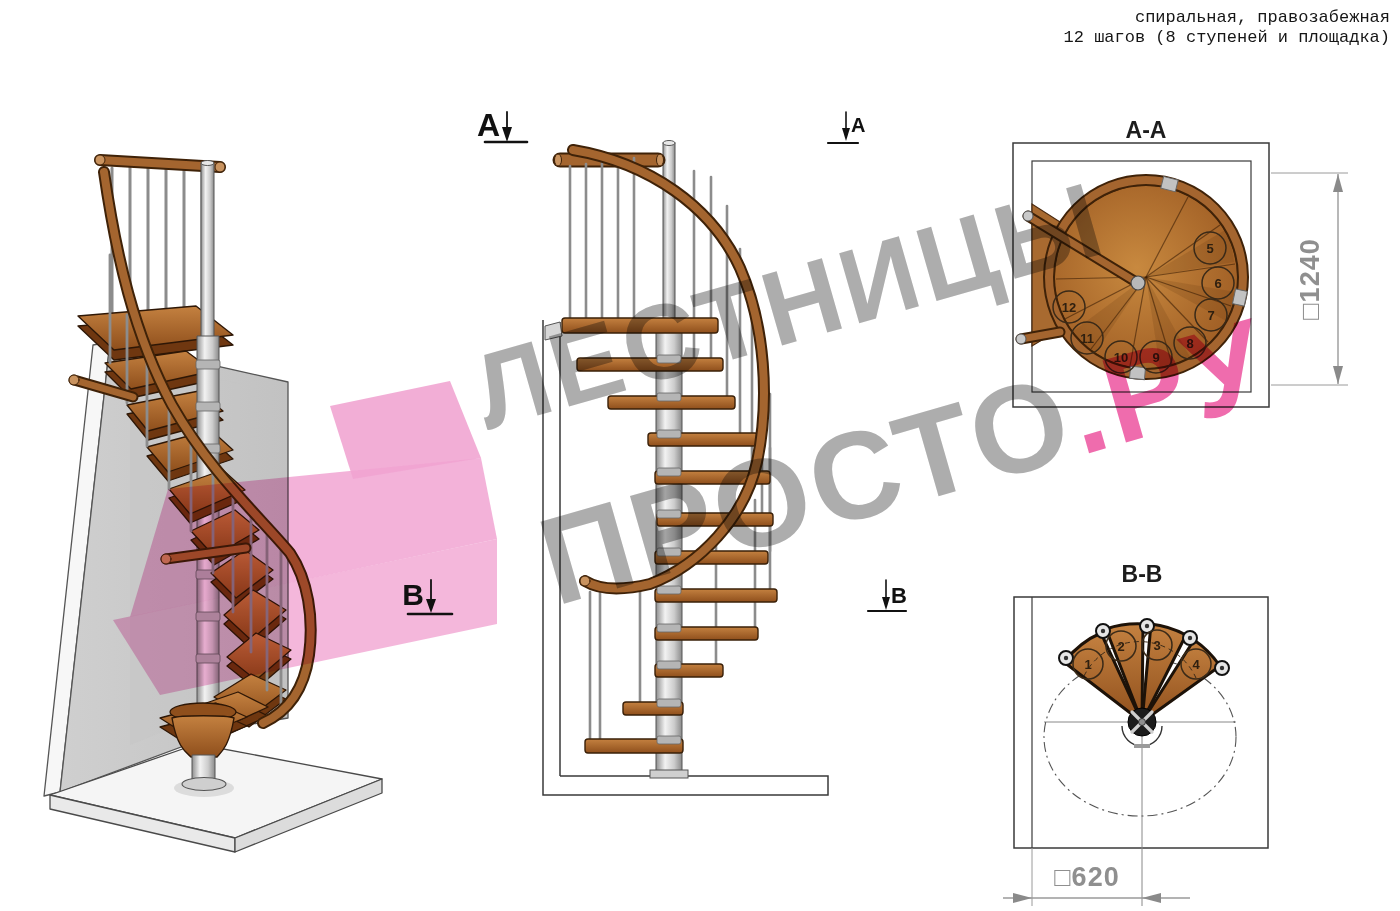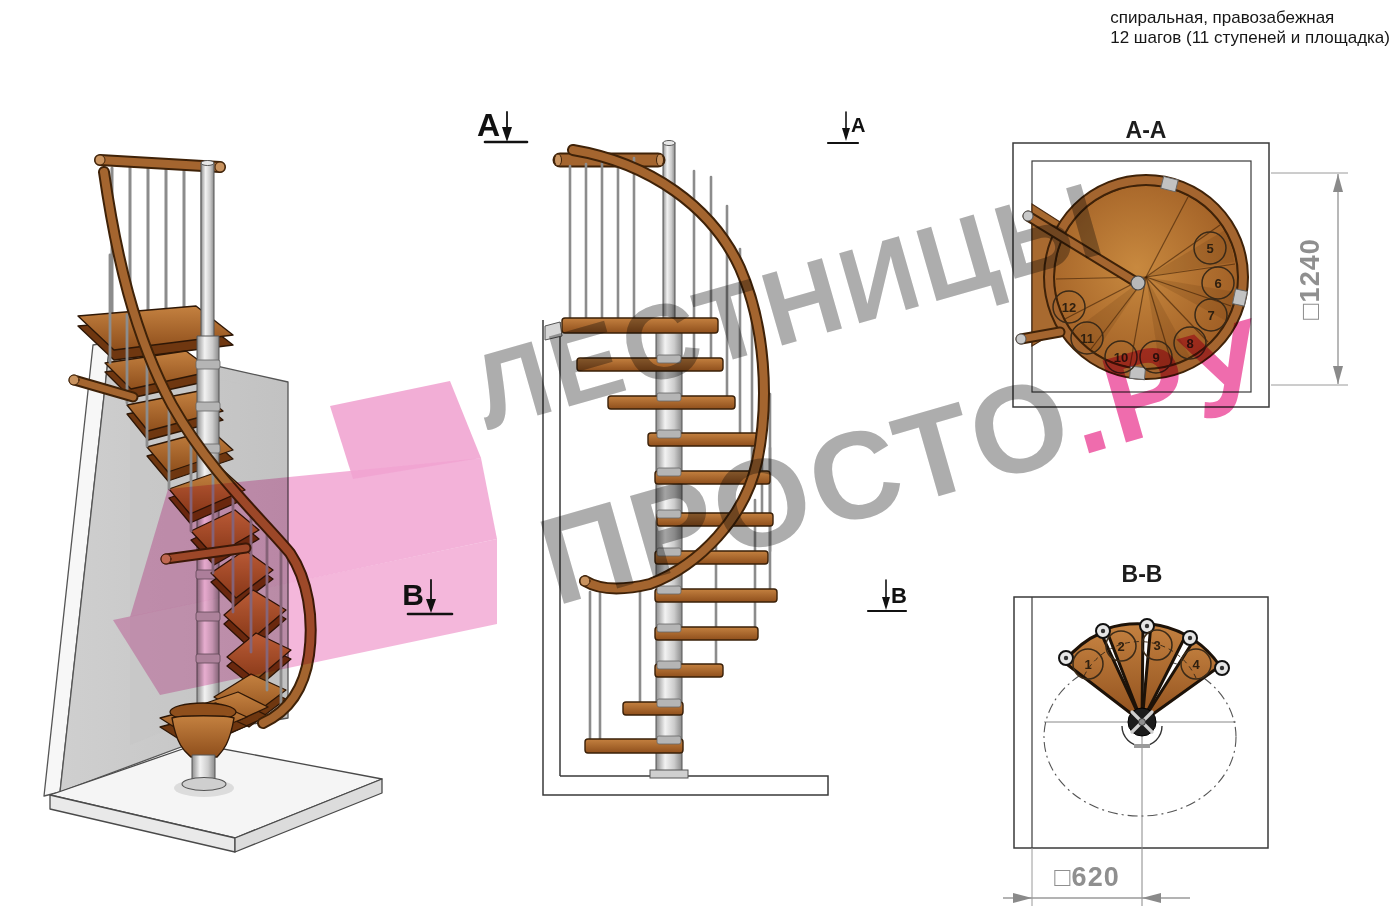--- a/index.html
+++ b/index.html
@@ -1,20 +1,20 @@
 <!DOCTYPE html>
 <html><head>
 <meta charset="utf-8">
 <style>
   html,body{margin:0;padding:0;background:#ffffff;}
   body{width:1400px;height:911px;position:relative;overflow:hidden;
        font-family:"Liberation Sans", sans-serif;}
   #sheet{position:absolute;left:0;top:0;}
-  .hdr{position:absolute;top:8px;right:10px;
-       font-size:17px;line-height:20px;color:#161616;}
+  .hdr{position:absolute;top:8px;right:10px;text-align:right;
+       font-size:17px;line-height:20px;color:#161616;font-family:Liberation Mono, monospace;}
   text{font-family:"Liberation Sans", sans-serif;}
   .ttl{font-size:23px;font-weight:bold;fill:#1d1d1d;}
   .dim{font-size:27px;font-weight:bold;fill:#8f8f8f;letter-spacing:1px;}
   .num{font-size:13px;font-weight:bold;fill:#2f2010;}
   .mark{font-weight:bold;fill:#111;}
   .wm1{font-size:106px;font-weight:bold;letter-spacing:4px;}
   .wm2{font-size:124px;font-weight:bold;letter-spacing:4px;}
   .blend{mix-blend-mode:multiply;}
 </style>
 </head>
@@ -424,14 +424,14 @@
       <line x1="886" y1="580" x2="886" y2="604" stroke="#111" stroke-width="1.6"></line>
       <polygon points="886,610 882,597 890,597" fill="#111"></polygon>
       <line x1="868" y1="611" x2="906" y2="611" stroke="#111" stroke-width="2.2"></line>
       <text class="mark" x="891" y="603" font-size="22">B</text>
     </g>
   </g>
 </svg>
 
 <div class="hdr">
   <div>спиральная, правозабежная</div>
-  <div>12 шагов (11 ступеней и площадка)</div>
+  <div>12 шагов (8 ступеней и площадка)</div>
 </div>
 
 </body></html>

